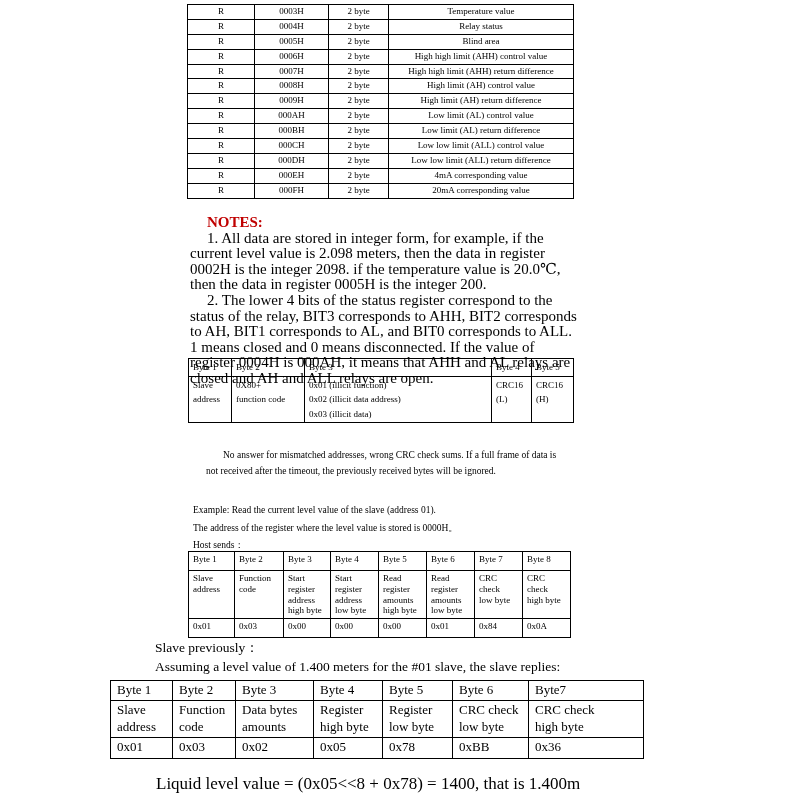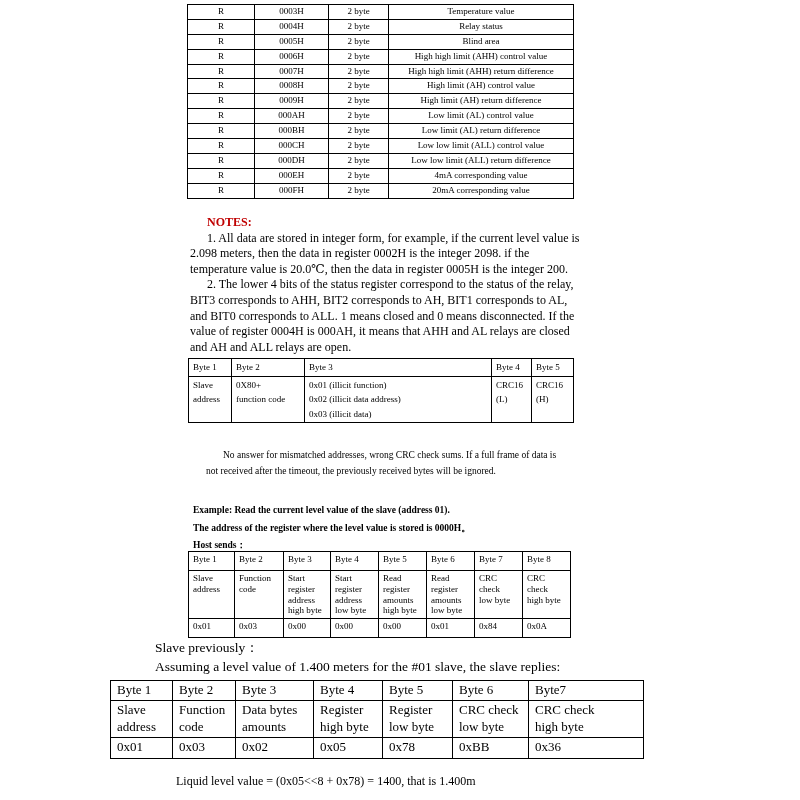--- a/index.html
+++ b/index.html
@@ -17,49 +17,49 @@
   #register-table { position:absolute; left:187px; top:4px; width:386px; font-size:9px; }
   #register-table td { text-align:center; height:13.9px; padding:0 2px; line-height:1.1; }
 
   
   #error-table { position:absolute; left:188px; top:358px; width:385px; font-size:9px; }
   #error-table td { text-align:left; vertical-align:top; padding:1px 4px; white-space:pre-line; line-height:14.5px; }
   #error-table tr:nth-child(1) { height:17px; }
   #error-table tr:nth-child(2) { height:45px; }
 
   
-  .notes { position:absolute; left:190px; top:215px; width:392px; font-size:12px; line-height:15.6px; }
+  .notes { position:absolute; left:190px; top:215px; width:392px; font-size:15px; line-height:15.6px; }
   .notes-heading { font-weight:bold; margin:0 0 0 10px; }
   .notes p { margin:0; text-indent:17px; }
 
   .no-answer { position:absolute; left:190px; top:431px; width:392px; font-size:9.5px; line-height:16px; }
   .no-answer p { margin:16px; text-indent:17px; }
 
-  .example { position:absolute; left:193px; top:502px; font-size:9.5px; line-height:17.5px;font-weight:bold; }
+  .example { position:absolute; left:193px; top:502px; font-size:9.5px; line-height:17.5px; }
   .example div { margin:0; }
   .example .indent { }
 
   
   #host-table { position:absolute; left:188px; top:551px; width:382px; font-size:9px; }
   #host-table td { text-align:left; vertical-align:top; padding:2px 4px; white-space:pre-line; line-height:10.8px; }
   #host-table tr:nth-child(1) { height:19px; }
   #host-table tr:nth-child(2) { height:46px; }
   #host-table tr:nth-child(3) { height:19px; }
 
   .slave-label { position:absolute; left:155px; top:639px; font-size:13.5px; }
   .assumption  { position:absolute; left:155px; top:659px; font-size:13.5px; }
 
   
   #slave-table { position:absolute; left:110px; top:680px; width:533px; font-size:13px; }
   #slave-table td { text-align:left; vertical-align:top; padding:1px 6px; white-space:pre-line; line-height:16.5px; }
   #slave-table tr:nth-child(1) { height:20px; }
   #slave-table tr:nth-child(2) { height:37px; }
   #slave-table tr:nth-child(3) { height:21px; }
 
-  .formula { position:absolute; left:176px; top:774px; font-size:12px; }
+  .formula { position:absolute; left:156px; top:774px; font-size:17px; }
 </style>
 </head>
 <body>
 
 <div class="page">
 
   <table id="register-table">
     <colgroup>
       <col style="width:67px">
         <col style="width:74px">

